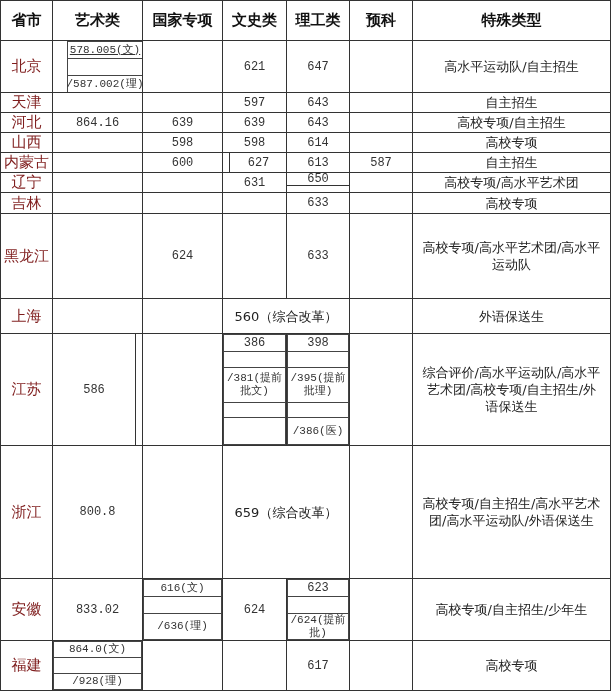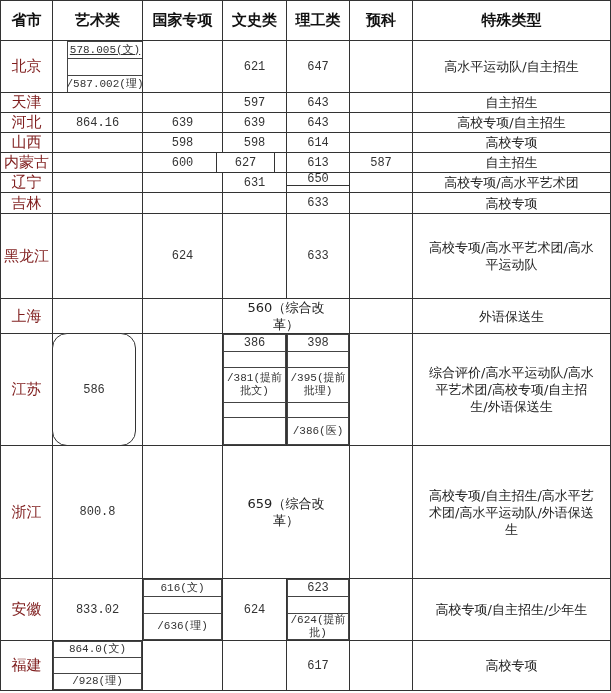--- a/index.html
+++ b/index.html
@@ -2,21 +2,21 @@
 <html><head>
 <meta charset="utf-8">
 <style>
   html, body { margin: 0; padding: 0; background: #ffffff; }
   body { width: 611px; height: 693px; overflow: hidden; font-family: "DejaVu Sans", "Liberation Sans", sans-serif; color: #222; }
   .tbl { position: relative; width: 611px; height: 693px; }
   .c { position: absolute; box-sizing: border-box; border: 1px solid #333; display: flex; align-items: center; justify-content: center; text-align: center; background: #fff; }
   .hd { font-weight: bold; font-size: 15px; color: #111; }
   .prov { font-size: 15px; color: #7f1d1d; }
   .num { font-family: "Liberation Mono", "DejaVu Sans Mono", monospace; font-size: 12px; color: #333; }
-  .note { font-size: 13px; color: #222; line-height: 17px; padding: 0 14px; }
+  .note { font-size: 13px; color: #222; line-height: 17px; padding: 0 8px; }
   .sm { font-family: "Liberation Mono", "DejaVu Sans Mono", monospace; font-size: 11px; line-height: 13px; color: #333; }
   .sub { position: absolute; box-sizing: border-box; border: 1px solid #444; display: flex; align-items: center; justify-content: center; text-align: center; background: #fff; }
 </style>
 </head>
 <body>
 
 <div class="tbl">
 
   <div class="c hd" style="left:0;top:0;width:53px;height:41px;">省市</div>
   <div class="c hd" style="left:52px;top:0;width:91px;height:41px;">艺术类</div>
@@ -58,21 +58,21 @@
   <div class="c num" style="left:52px;top:132px;width:91px;height:21px;"></div>
   <div class="c num" style="left:142px;top:132px;width:81px;height:21px;">598</div>
   <div class="c num" style="left:222px;top:132px;width:65px;height:21px;">598</div>
   <div class="c num" style="left:286px;top:132px;width:64px;height:21px;">614</div>
   <div class="c num" style="left:349px;top:132px;width:64px;height:21px;"></div>
   <div class="c note" style="left:412px;top:132px;width:199px;height:21px;">高校专项</div>
 
   <div class="c prov" style="left:0;top:152px;width:53px;height:21px;">内蒙古</div>
   <div class="c num" style="left:52px;top:152px;width:91px;height:21px;"></div>
   <div class="c num" style="left:142px;top:152px;width:81px;height:21px;">600</div>
-  <div class="c num" style="left:216px;top:152px;width:59px;height:21px;">627</div>
+  <div class="c num" style="left:229px;top:152px;width:59px;height:21px;">627</div>
   <div class="c num" style="left:286px;top:152px;width:64px;height:21px;">613</div>
   <div class="c num" style="left:349px;top:152px;width:64px;height:21px;">587</div>
   <div class="c note" style="left:412px;top:152px;width:199px;height:21px;">自主招生</div>
 
   <div class="c prov" style="left:0;top:172px;width:53px;height:21px;">辽宁</div>
   <div class="c num" style="left:52px;top:172px;width:91px;height:21px;"></div>
   <div class="c num" style="left:142px;top:172px;width:81px;height:21px;"></div>
   <div class="c num" style="left:222px;top:172px;width:65px;height:21px;">631</div>
   <div class="c num" style="left:286px;top:172px;width:64px;height:14px;">650</div>
   <div class="c num" style="left:349px;top:172px;width:64px;height:21px;"></div>
@@ -95,21 +95,21 @@
   <div class="c note" style="left:412px;top:213px;width:199px;height:86px;">高校专项/高水平艺术团/高水平运动队</div>
 
   <div class="c prov" style="left:0;top:298px;width:53px;height:36px;">上海</div>
   <div class="c num" style="left:52px;top:298px;width:91px;height:36px;"></div>
   <div class="c num" style="left:142px;top:298px;width:81px;height:36px;"></div>
   <div class="c note" style="left:222px;top:298px;width:128px;height:36px;">560（综合改革）</div>
   <div class="c num" style="left:349px;top:298px;width:64px;height:36px;"></div>
   <div class="c note" style="left:412px;top:298px;width:199px;height:36px;">外语保送生</div>
 
   <div class="c prov" style="left:0;top:333px;width:53px;height:113px;">江苏</div>
-  <div class="c num" style="left:52px;top:333px;width:84px;height:113px;border-radius:15px;">586</div>
+  <div class="c num" style="left:52px;top:333px;width:84px;height:113px;">586</div>
   <div class="c num" style="left:142px;top:333px;width:81px;height:113px;"></div>
   <div class="c" style="left:222px;top:333px;width:65px;height:113px;">
     <div class="sub sm" style="left:0;top:0;width:63px;height:18px;font-size:12px;">386</div>
     <div class="sub" style="left:0;top:17px;width:63px;height:17px;"></div>
     <div class="sub sm" style="left:0;top:33px;width:63px;height:36px;">/381(提前批文)</div>
     <div class="sub" style="left:0;top:68px;width:63px;height:16px;"></div>
     <div class="sub" style="left:0;top:83px;width:63px;height:28px;"></div>
   </div>
   <div class="c" style="left:286px;top:333px;width:64px;height:113px;">
     <div class="sub sm" style="left:0;top:0;width:62px;height:18px;font-size:12px;">398</div>

